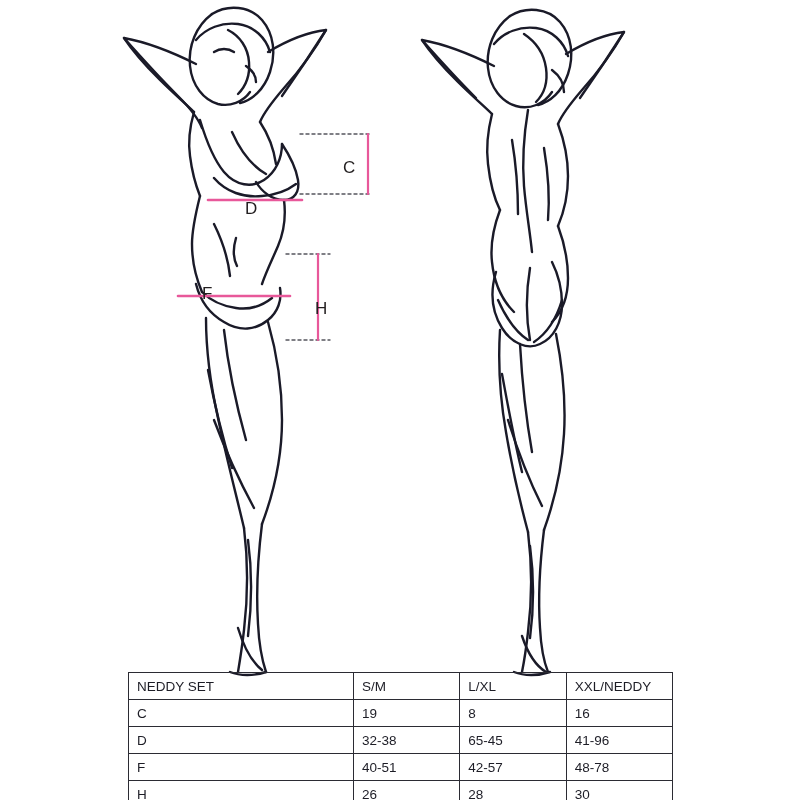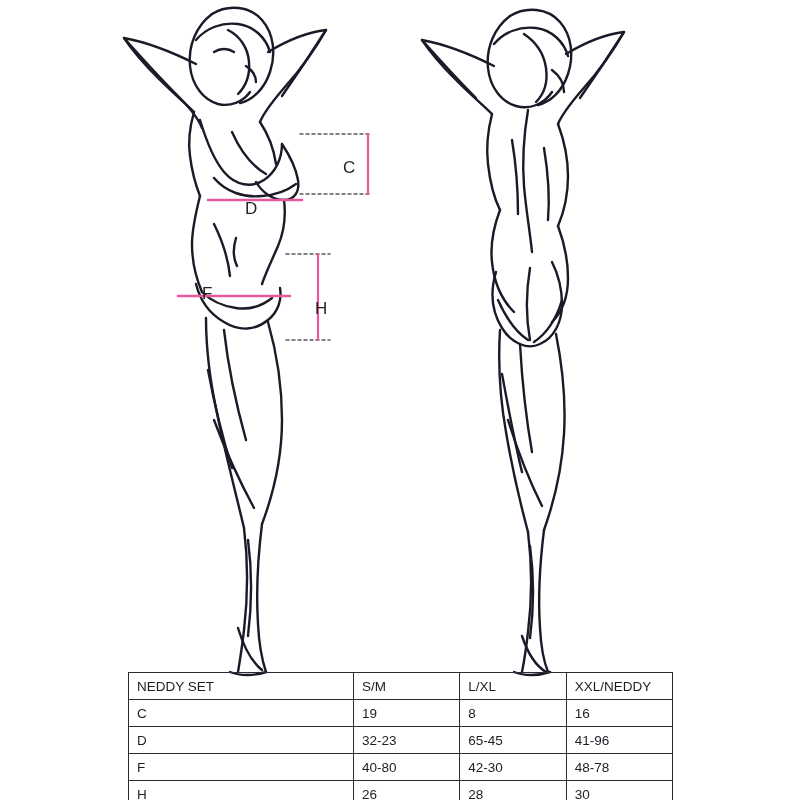--- a/index.html
+++ b/index.html
@@ -193,28 +193,28 @@
         <td class="val">XXL/NEDDY</td>
       </tr>
       <tr>
         <td class="lbl">C</td>
         <td class="val">19</td>
         <td class="val">8</td>
         <td class="val">16</td>
       </tr>
       <tr>
         <td class="lbl">D</td>
-        <td class="val">32-23</td>
+        <td class="val">32-38</td>
         <td class="val">65-45</td>
         <td class="val">41-96</td>
       </tr>
       <tr>
         <td class="lbl">F</td>
-        <td class="val">40-80</td>
-        <td class="val">42-30</td>
+        <td class="val">40-51</td>
+        <td class="val">42-57</td>
         <td class="val">48-78</td>
       </tr>
       <tr>
         <td class="lbl">H</td>
         <td class="val">26</td>
         <td class="val">28</td>
         <td class="val">30</td>
       </tr>
     </tbody>
   </table>

